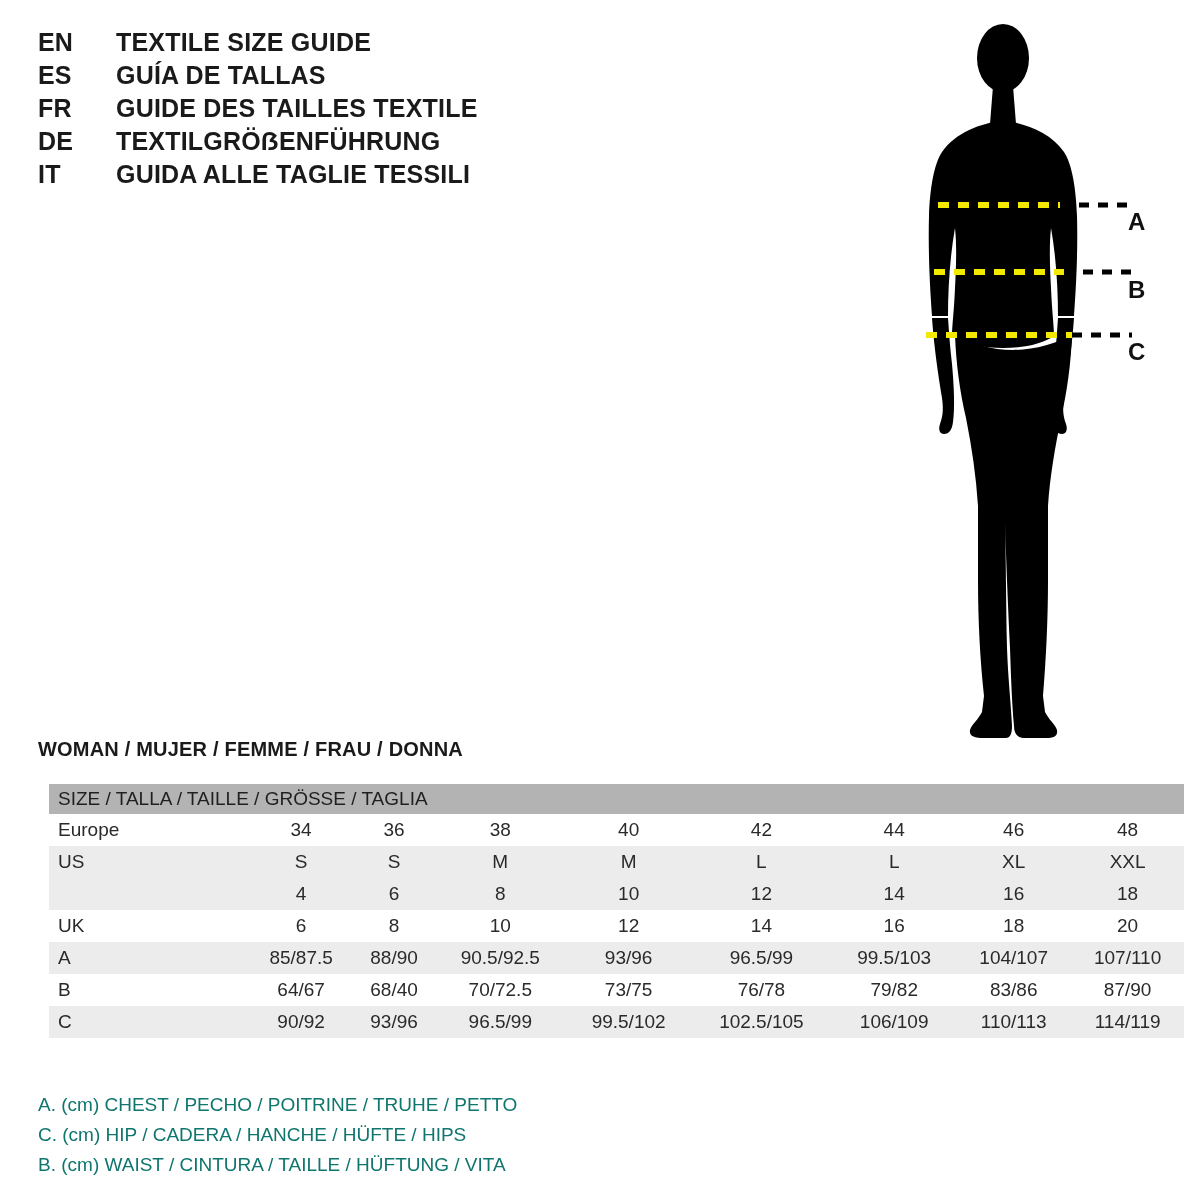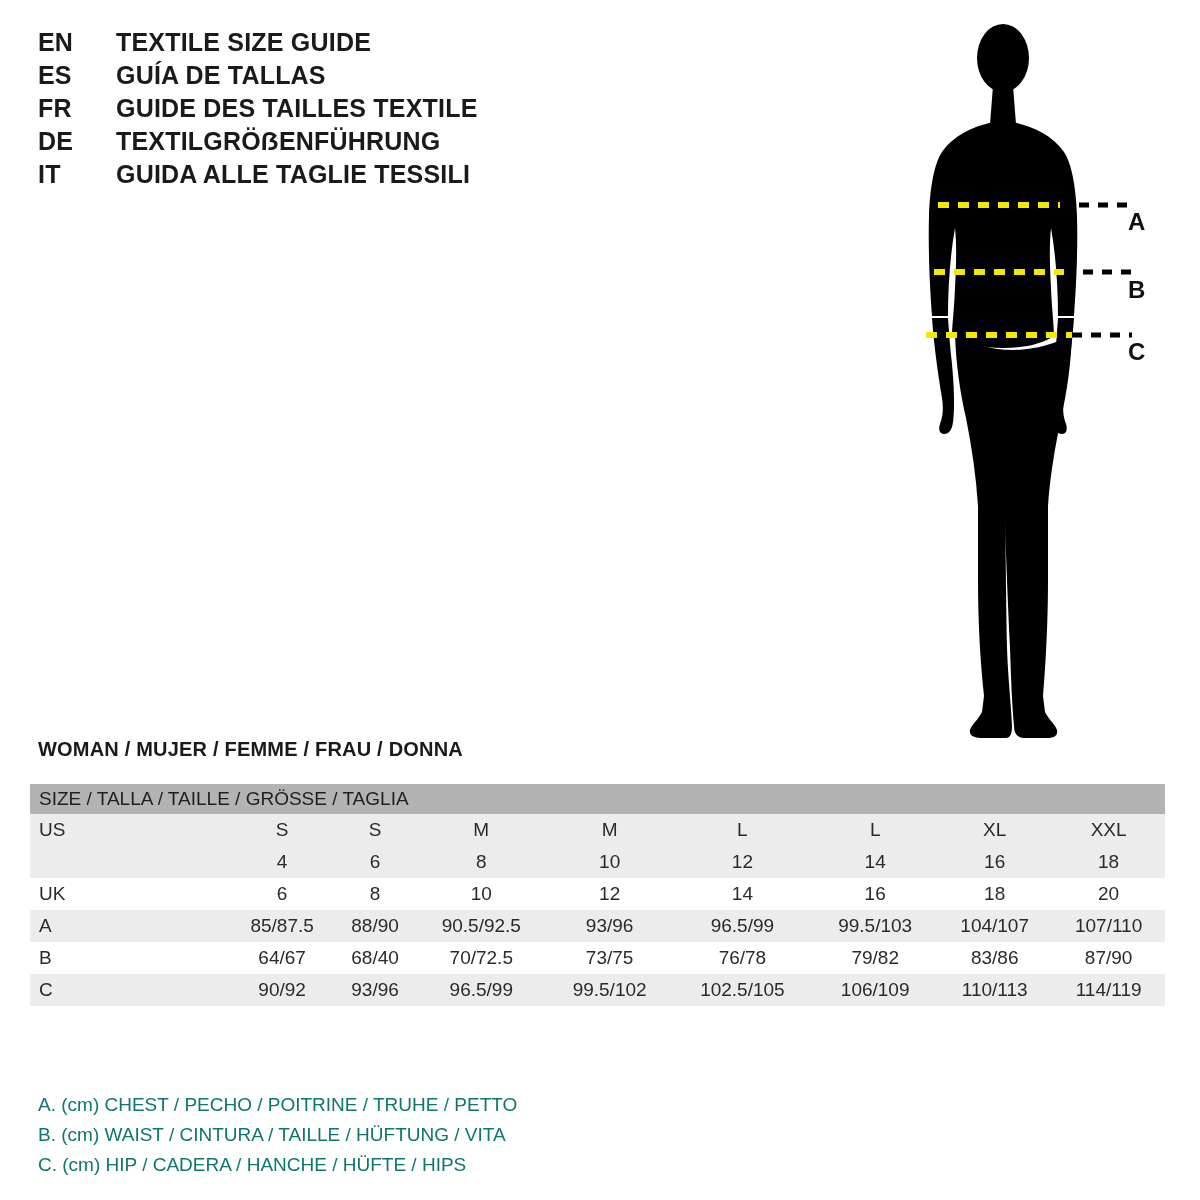--- a/index.html
+++ b/index.html
@@ -69,21 +69,21 @@
     top: 738px;
     font-size: 20px;
     font-weight: bold;
     letter-spacing: 0.2px;
     text-align: right;
   }
 
   
   .size-table {
     position: absolute;
-    left: 30px;
+    left: 49px;
     top: 784px;
     width: 1135px;
     border-collapse: collapse;
     font-size: 19px;
   }
   .size-table td, .size-table th {
     padding: 0;
     height: 32px;
     font-weight: normal;
     text-align: center;
@@ -218,20 +218,31 @@
 </div>
 
 <div class="section-heading">WOMAN / MUJER / FEMME / FRAU / DONNA</div>
 
 <table class="size-table">
   <tbody>
     <tr class="row-header">
       <td colspan="9">SIZE / TALLA / TAILLE / GRÖSSE / TAGLIA</td>
     </tr>
 
+    <tr class="row-plain">
+      <td class="rowhead">Europe</td>
+      <td>34</td>
+      <td>36</td>
+      <td>38</td>
+      <td>40</td>
+      <td>42</td>
+      <td>44</td>
+      <td>46</td>
+      <td>48</td>
+    </tr>
 
     <tr class="row-alt">
       <td class="rowhead">US</td>
       <td>S</td>
       <td>S</td>
       <td>M</td>
       <td>M</td>
       <td>L</td>
       <td>L</td>
       <td>XL</td>
@@ -295,15 +306,15 @@
       <td>102.5/105</td>
       <td>106/109</td>
       <td>110/113</td>
       <td>114/119</td>
     </tr>
   </tbody>
 </table>
 
 <div class="footnotes">
   <div class="footnote">A. (cm) CHEST / PECHO / POITRINE / TRUHE / PETTO</div>
+  <div class="footnote">C. (cm) HIP / CADERA / HANCHE / HÜFTE / HIPS</div>
   <div class="footnote">B. (cm) WAIST / CINTURA / TAILLE / HÜFTUNG / VITA</div>
-  <div class="footnote">C. (cm) HIP / CADERA / HANCHE / HÜFTE / HIPS</div>
 </div>
 
 </body></html>

